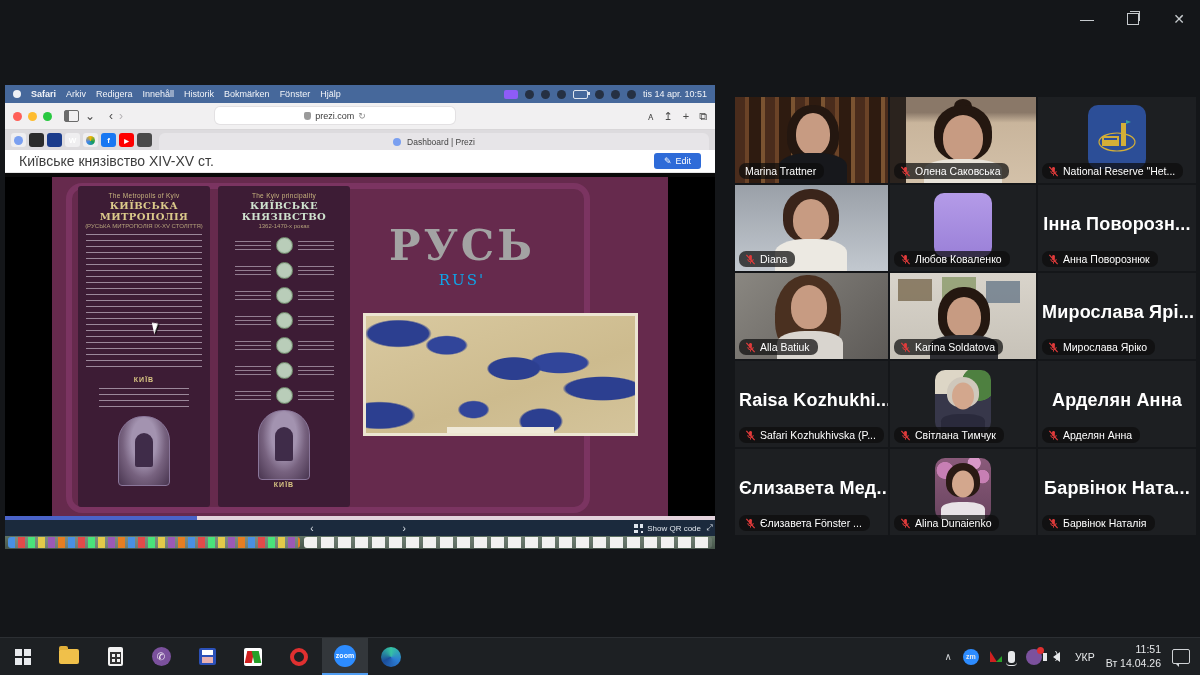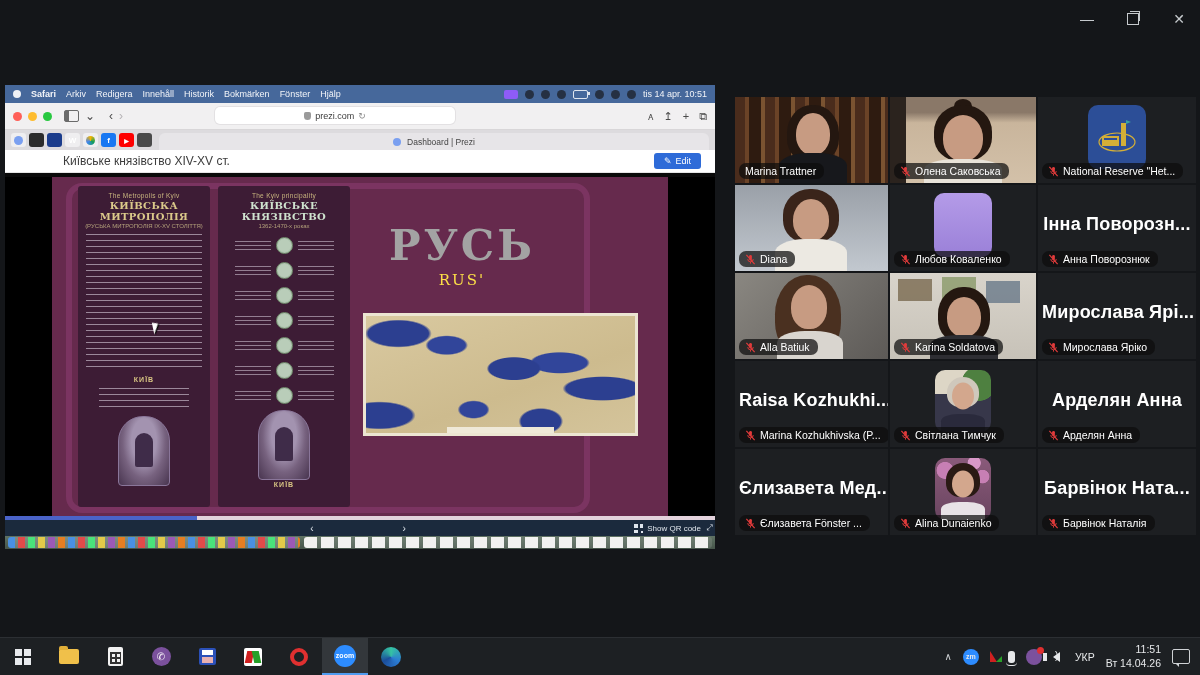--- a/index.html
+++ b/index.html
@@ -42,21 +42,21 @@
   .pins{display:flex;align-items:center;gap:3px;padding-right:4px;}
   .pin{width:15px;height:14px;border-radius:3px;background:#efeef0;display:flex;align-items:center;justify-content:center;font-size:8px;font-weight:bold;}
   .pin .dot{width:9px;height:9px;border-radius:50%;}
   .tab{flex:1;display:flex;align-items:center;justify-content:center;gap:6px;font-size:8.5px;color:#444;
        border-radius:6px 6px 0 0;margin-top:3px;padding:0 6px;white-space:nowrap;overflow:hidden;}
   .tab.inactive{background:#e7e5e8;}
   .tab.active{background:#fff;}
   .favdot{width:8px;height:8px;border-radius:50%;background:#7a9ff0;flex:0 0 auto;}
 
   .pagehead{height:22px;background:#fff;display:flex;align-items:center;padding:0 14px;border-bottom:1px solid #e5e5e5;}
-  .pagehead .pt{font-size:12px;color:#3d3d3d;margin-left:44px;}
+  .pagehead .pt{font-size:14px;color:#3d3d3d;}
   .editbtn{margin-left:auto;background:#2e6bd8;color:#fff;font-size:9px;border-radius:3px;padding:3px 10px;display:flex;gap:4px;align-items:center;}
 
   .blackgap{height:4px;background:#0a0a0a;}
 
   
   .prez{position:relative;height:339px;background:#000;overflow:hidden;}
   .prez-bg{position:absolute;left:47px;top:0;width:616px;height:100%;background:#662a4d;}
   .frame{position:absolute;left:14px;top:6px;width:512px;height:318px;border:6px solid #7b3461;border-radius:16px;}
   .panel{position:absolute;top:9px;height:321px;width:132px;background:#3d1c35;border-radius:3px;padding:6px 5px;box-sizing:border-box;text-align:center;}
   .panel.p1{left:26px;}
@@ -72,21 +72,21 @@
   .engr{width:50px;height:68px;margin:6px auto 0;border:1px solid #8a769a;border-radius:25px 25px 4px 4px;
         background:radial-gradient(ellipse at 50% 35%,#a393b0 0 35%,#77627f 60%,#4e3a55 95%);position:relative;}
   .engr:after{content:"";position:absolute;left:16px;top:16px;width:18px;height:34px;border-radius:9px 9px 2px 2px;background:#3f2c49;}
   .med-rows{margin-top:4px;}
   .mrow{display:flex;align-items:center;justify-content:center;gap:5px;height:25px;}
   .mrow .mt{width:36px;height:10px;background-image:repeating-linear-gradient(180deg,rgba(233,224,238,.5) 0 1px,transparent 1px 4px);}
   .mrow .mc{width:15px;height:15px;border-radius:50%;background:radial-gradient(circle,#b9cdb9 0 55%,#8aa58f 100%);border:1px solid #74906f;}
 
   .rus{position:absolute;left:330px;top:48px;width:160px;text-align:center;}
   .rus .r1{font-family:"DejaVu Serif",serif;font-weight:bold;font-size:42px;letter-spacing:3px;color:#a3a3a3;line-height:1;}
-  .rus .r2{font-family:"DejaVu Serif",serif;font-size:15px;letter-spacing:2px;color:#fde047;margin-top:4px;}
+  .rus .r2{font-family:"DejaVu Serif",serif;font-size:15px;letter-spacing:2px;color:#0ea5e9;margin-top:4px;}
   .map{position:absolute;left:311px;top:136px;width:269px;height:117px;border:3px solid #ece5d2;
        background:
         radial-gradient(ellipse at 12% 15%,#2c3f90 0 9%,transparent 10%),
         radial-gradient(ellipse at 30% 25%,#31459a 0 7%,transparent 8%),
         radial-gradient(ellipse at 55% 45%,#2c3f90 0 12%,transparent 13%),
         radial-gradient(ellipse at 72% 40%,#31459a 0 10%,transparent 11%),
         radial-gradient(ellipse at 88% 62%,#2c3f90 0 11%,transparent 12%),
         radial-gradient(ellipse at 40% 80%,#31459a 0 6%,transparent 7%),
         radial-gradient(ellipse at 5% 85%,#2c3f90 0 9%,transparent 10%),
         radial-gradient(ellipse at 65% 90%,#2c3f90 0 8%,transparent 9%),
@@ -518,21 +518,21 @@
 
   <div class="tile">
     <div class="bigname">Raisa  Kozhukhi...</div>
     <div class="nametag">
       <svg class="mic-off" width="11" height="11" viewBox="0 0 12 12">
           <rect x="4.5" y="1" width="3" height="6" rx="1.5" fill="#e23b3b"></rect>
           <path d="M3 5.5a3 3 0 0 0 6 0" stroke="#e23b3b" fill="none"></path>
           <line x1="6" y1="8.5" x2="6" y2="10.5" stroke="#e23b3b"></line>
           <line x1="1.5" y1="1" x2="10.5" y2="11" stroke="#e23b3b" stroke-width="1.3"></line>
         </svg>
-      <span>Marina Kozhukhivska (P...</span>
+      <span>Safari Kozhukhivska (P...</span>
     </div>
   </div>
 
   <div class="tile">
     <div class="avatar-box av-photo ph-svitlana">
       <div class="ph-hair" style="background:#cfc8bc;"></div>
       <div class="ph-face"></div>
       <div class="ph-body" style="background:#2a2a3c;"></div>
     </div>
     <div class="nametag">

